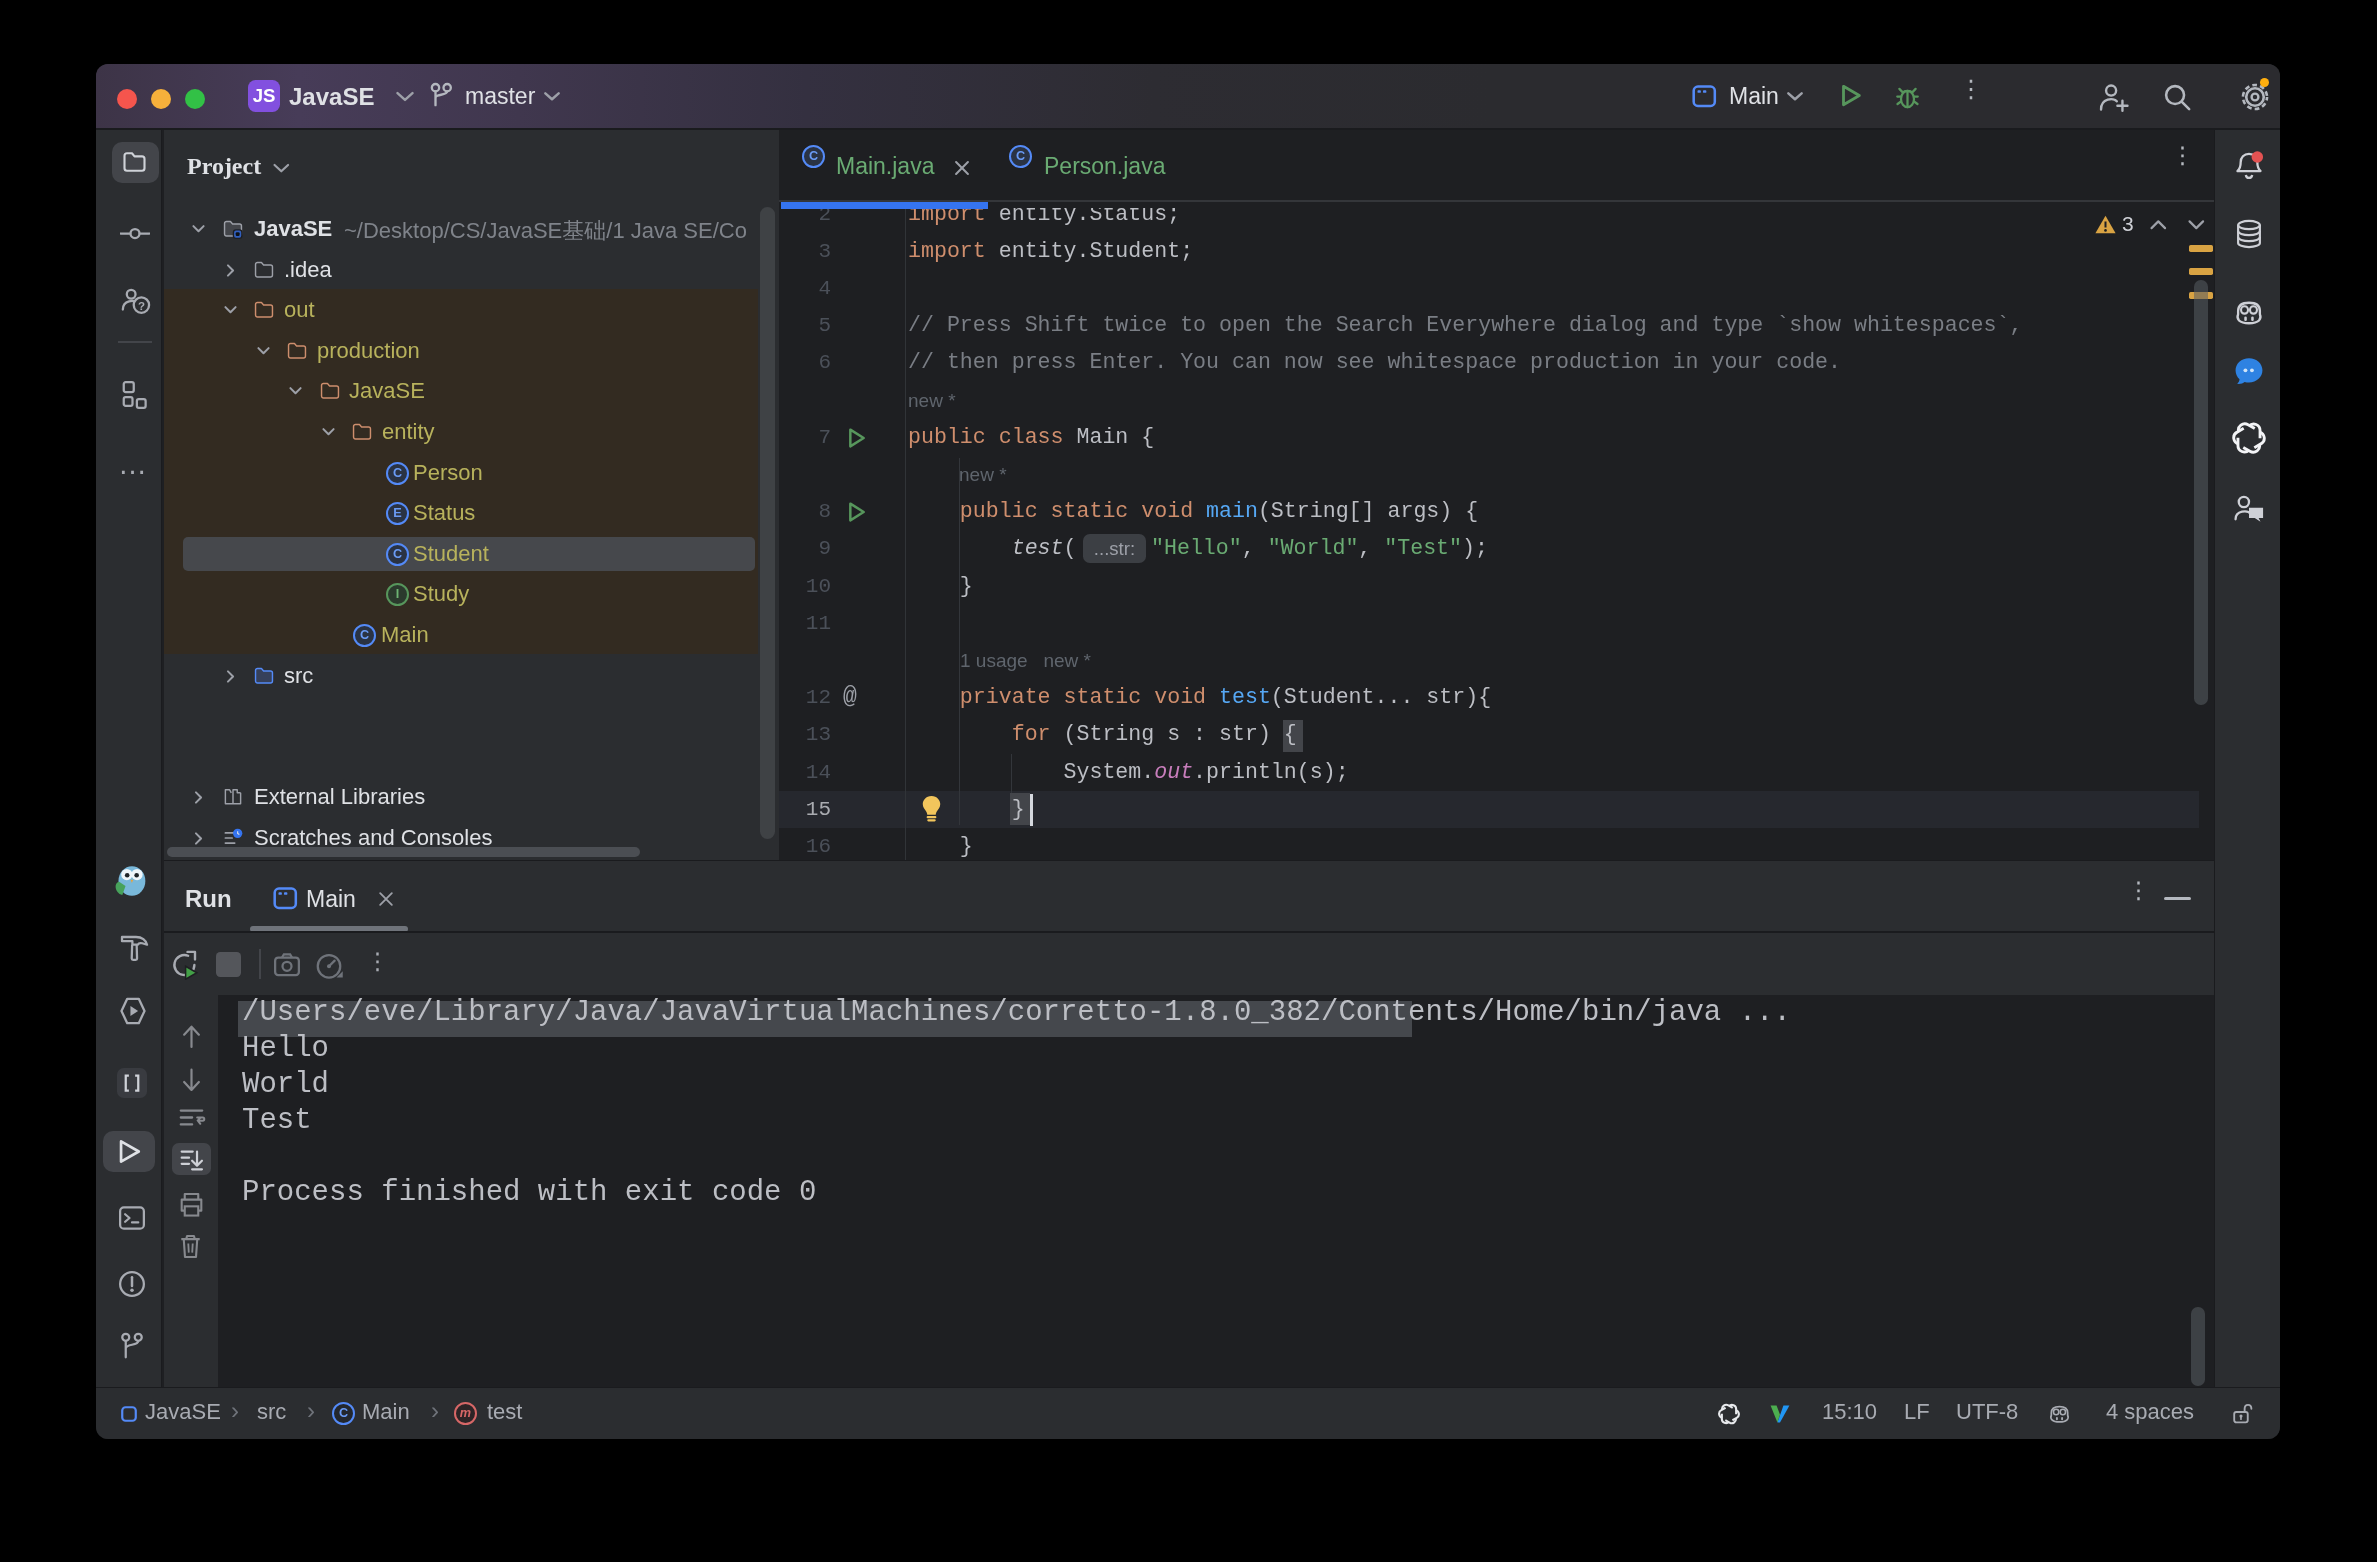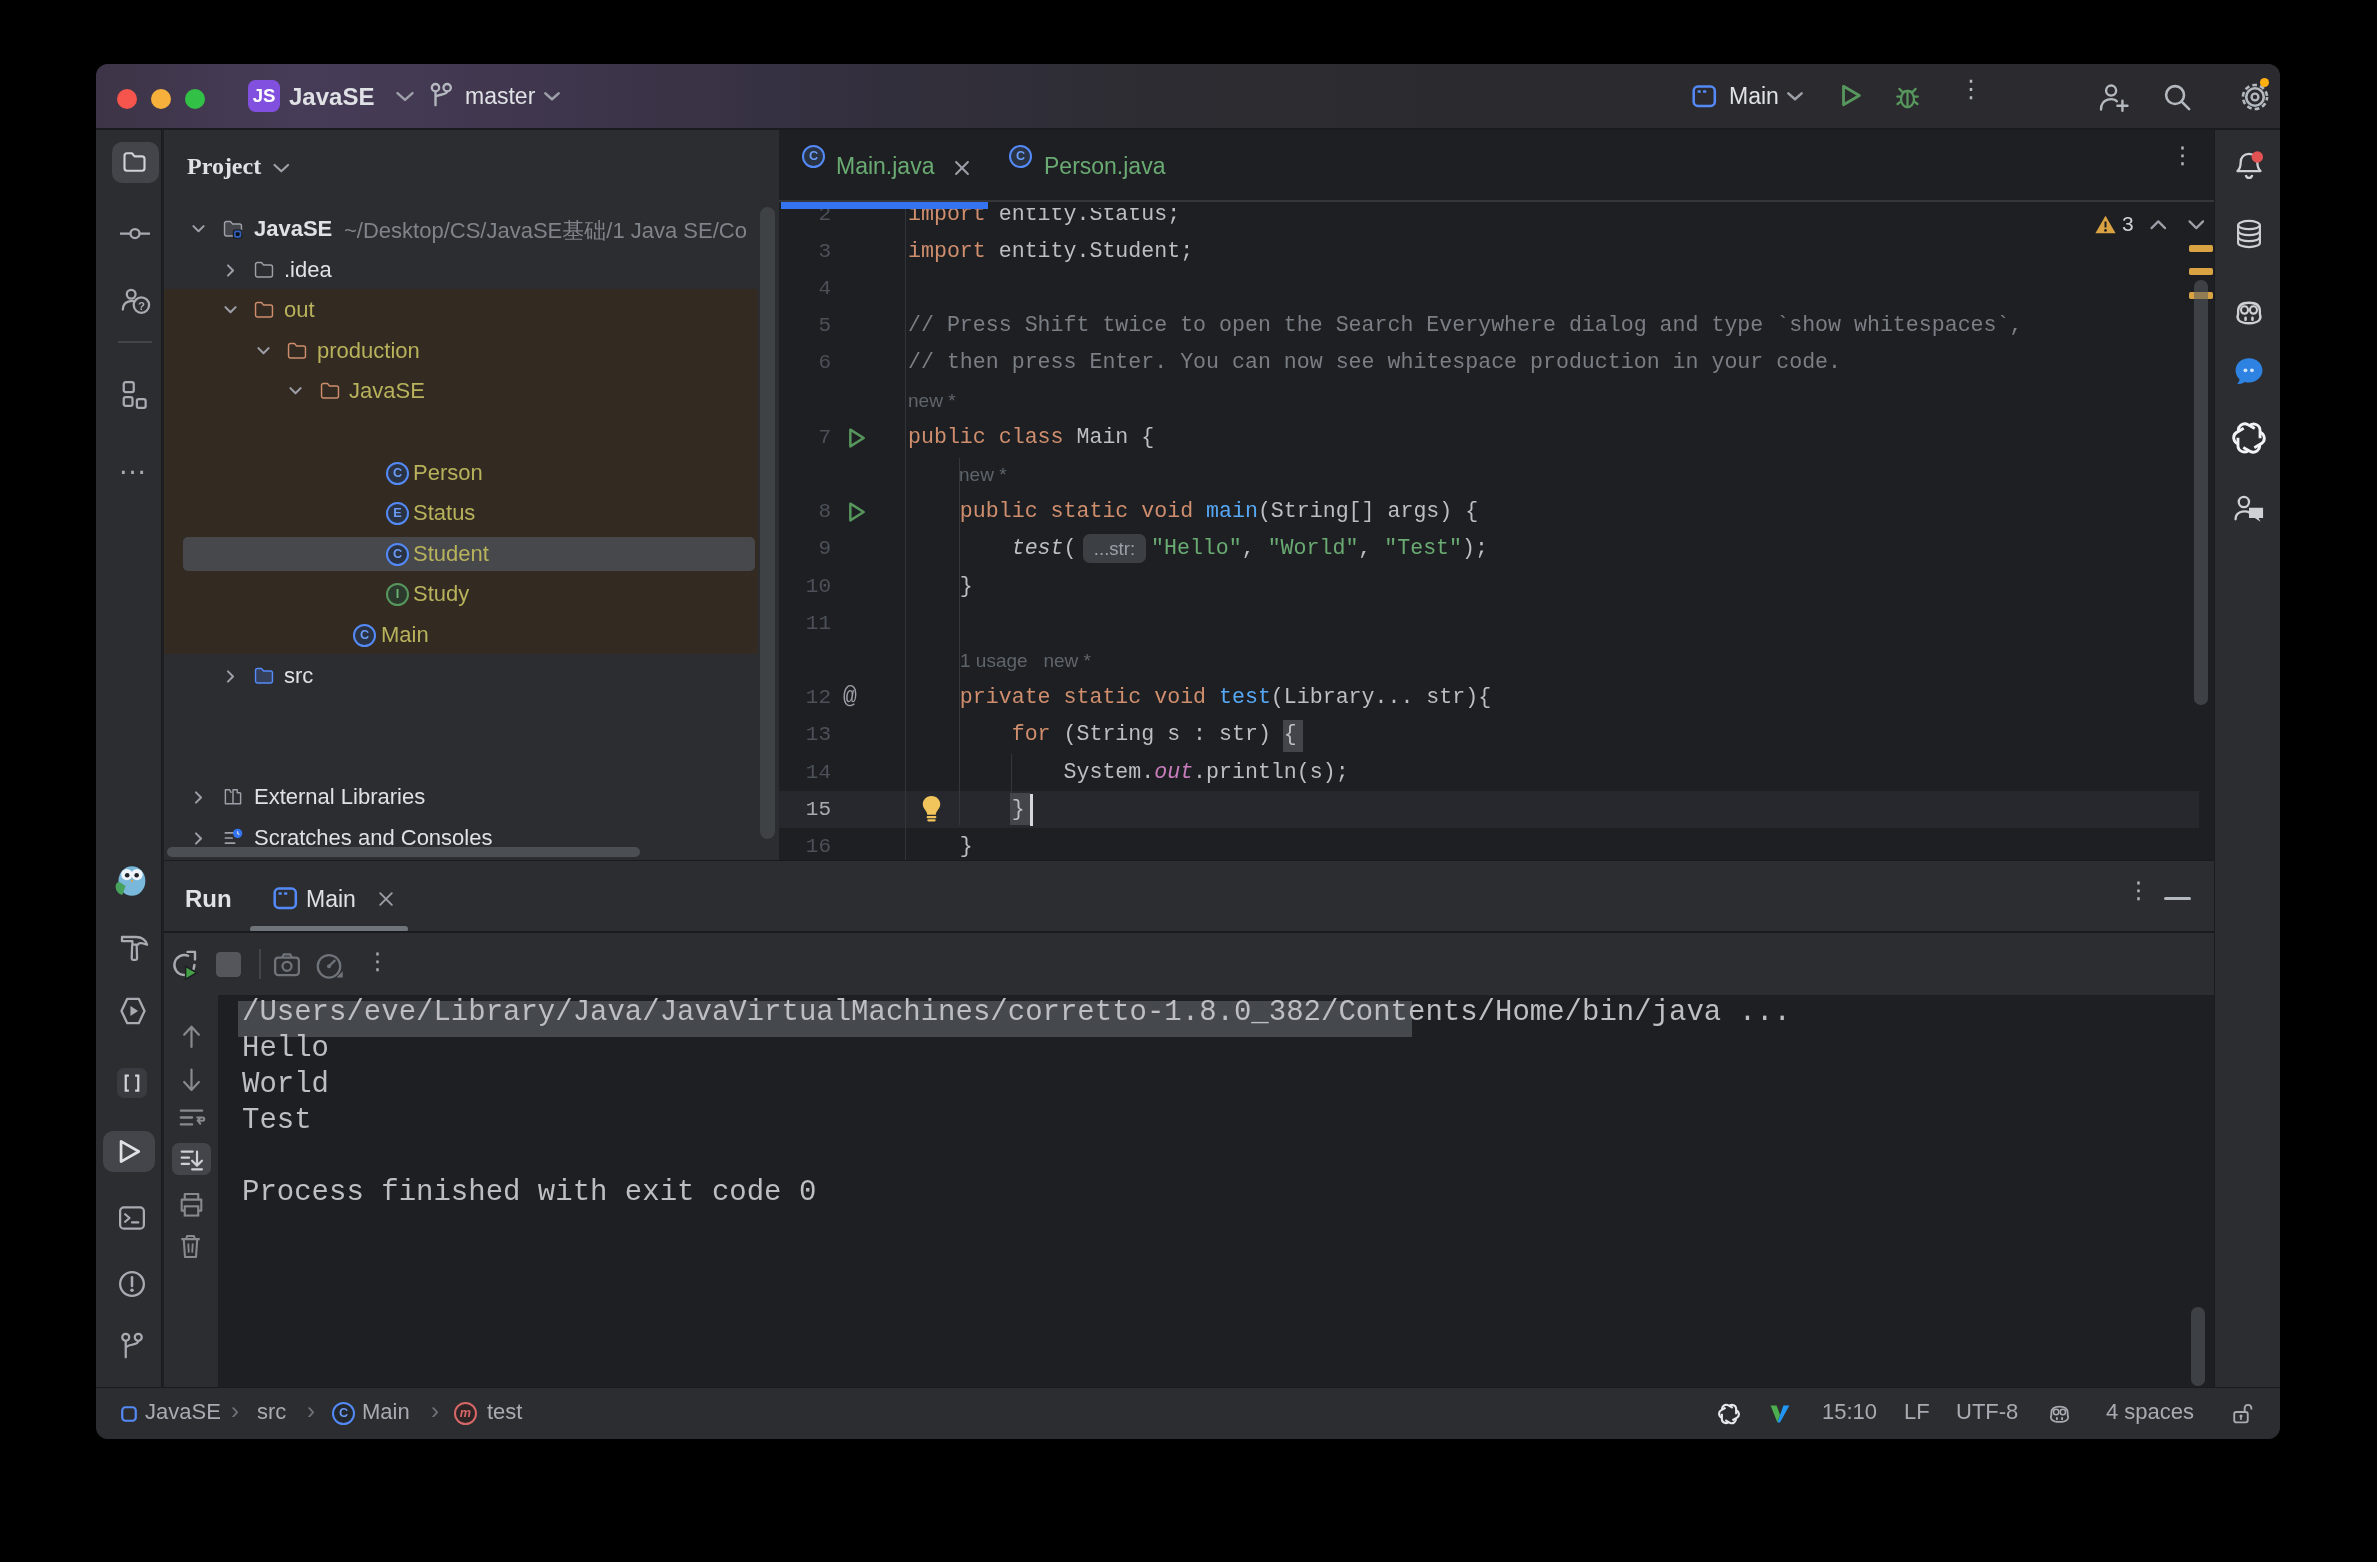--- a/index.html
+++ b/index.html
@@ -214,20 +214,29 @@
     </div>
     <div class="trow" style="top:243px;">
       <svg class="tch" style="left:123px;" viewBox="0 0 20 20" width="17" height="17">
           <path class="chp" d="M4 6 L10 12 L16 6"></path>
         </svg>
       <svg class="ticon" style="left:155px;" viewBox="0 0 26 26">
           <path class="foldo" d="M3 6.5 C3 5.2 4 4.2 5.3 4.2 H10 L12.5 7 H20.7 C22 7 23 8 23 9.3 V19 C23 20.3 22 21.3 20.7 21.3 H5.3 C4 21.3 3 20.3 3 19 Z"></path>
         </svg>
       <div class="tlabel olv" style="left:185px;">JavaSE</div>
     </div>
+    <div class="trow" style="top:284px;">
+      <svg class="tch" style="left:156px;" viewBox="0 0 20 20" width="17" height="17">
+          <path class="chp" d="M4 6 L10 12 L16 6"></path>
+        </svg>
+      <svg class="ticon" style="left:187px;" viewBox="0 0 26 26">
+          <path class="foldo" d="M3 6.5 C3 5.2 4 4.2 5.3 4.2 H10 L12.5 7 H20.7 C22 7 23 8 23 9.3 V19 C23 20.3 22 21.3 20.7 21.3 H5.3 C4 21.3 3 20.3 3 19 Z"></path>
+        </svg>
+      <div class="tlabel olv" style="left:218px;">entity</div>
+    </div>
     <div class="trow" style="top:325px;">
       <div class="cicon" style="left:222px;border-color:#548af7;color:#6a9bf5;background:#2a3344;">C</div>
       <div class="tlabel olv" style="left:249px;">Person</div>
     </div>
     <div class="trow" style="top:365px;">
       <div class="cicon" style="left:222px;border-color:#548af7;color:#6a9bf5;background:#2a3344;">E</div>
       <div class="tlabel olv" style="left:249px;">Status</div>
     </div>
     <div class="trow" style="top:406px;">
       <div class="cicon" style="left:222px;border-color:#548af7;color:#6a9bf5;background:#2a3344;">C</div>
@@ -300,21 +309,21 @@
 
     <div id="code" class="mono">
       <div class="crow" style="top:68px;"><span class="kw">import</span><span class="df"> entity.Status;</span></div>
       <div class="crow" style="top:105px;"><span class="kw">import</span><span class="df"> entity.Student;</span></div>
       <div class="crow" style="top:179px;"><span class="cm">// Press Shift twice to open the Search Everywhere dialog and type `show whitespaces`,</span></div>
       <div class="crow" style="top:216px;"><span class="cm">// then press Enter. You can now see whitespace production in your code.</span></div>
       <div class="crow" style="top:291px;"><span class="kw">public class</span><span class="df"> Main {</span></div>
       <div class="crow" style="top:365px;"><span class="kw">    public static void</span><span class="mth"> main</span><span class="df">(String[] args) {</span></div>
       <div class="crow" style="top:402px;"><span class="df">        </span><span class="df itl">test</span><span class="df">(</span></div>
       <div class="crow" style="top:440px;"><span class="df">    }</span></div>
-      <div class="crow" style="top:551px;"><span class="kw">    private static void</span><span class="mth"> test</span><span class="df">(Library... str){</span></div>
+      <div class="crow" style="top:551px;"><span class="kw">    private static void</span><span class="mth"> test</span><span class="df">(Student... str){</span></div>
       <div class="crow" style="top:588px;"><span class="df">        </span><span class="kw">for</span><span class="df"> (String s : str) {</span></div>
       <div class="crow" style="top:626px;"><span class="df">            System.</span><span class="fld">out</span><span class="df">.println(s);</span></div>
       <div class="crow" style="top:663px;"><span class="df">        }</span></div>
       <div class="crow" style="top:700px;"><span class="df">    }</span></div>
     </div>
 
     <div class="abs" style="left:304px;top:406px;width:63px;height:29px;background:#3c3f44;border-radius:6.8px;color:#9da0a8;font-size:18.6px;text-align:center;line-height:29px;">...str:</div>
     <div class="abs mono" style="left:372px;top:402px;height:37px;line-height:37px;font-size:21.6px;"><span class="str">"Hello"</span><span class="df">, </span><span class="str">"World"</span><span class="df">, </span><span class="str">"Test"</span><span class="df">);</span></div>
 
     <div class="inlay" style="left:129px;top:254px;">new *</div>

